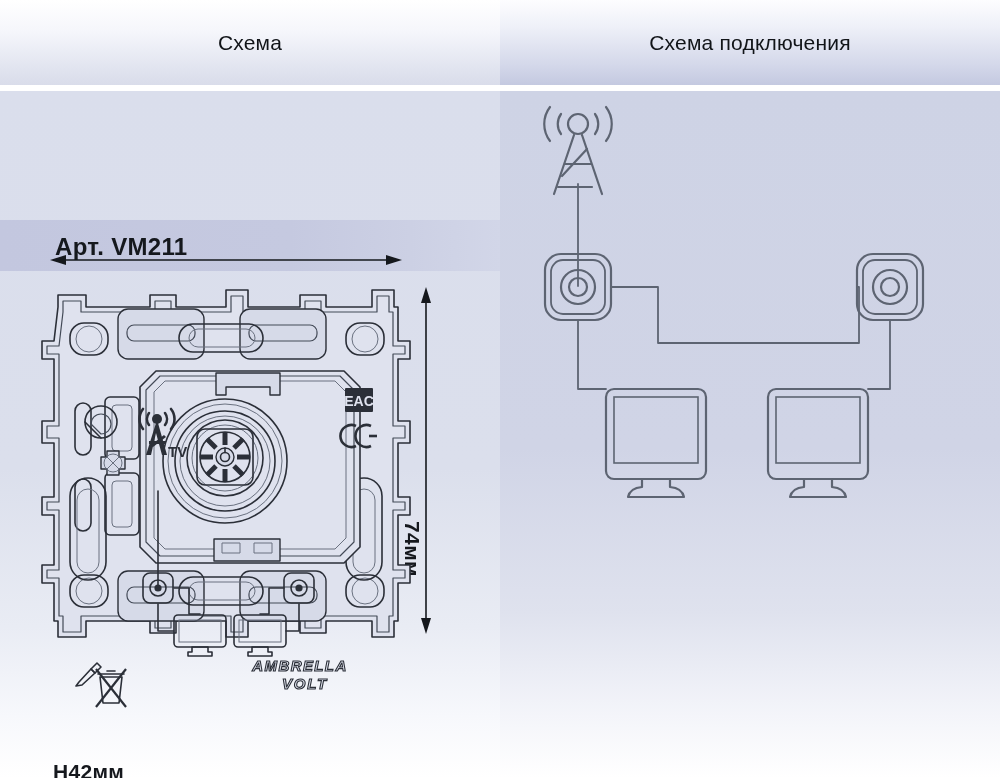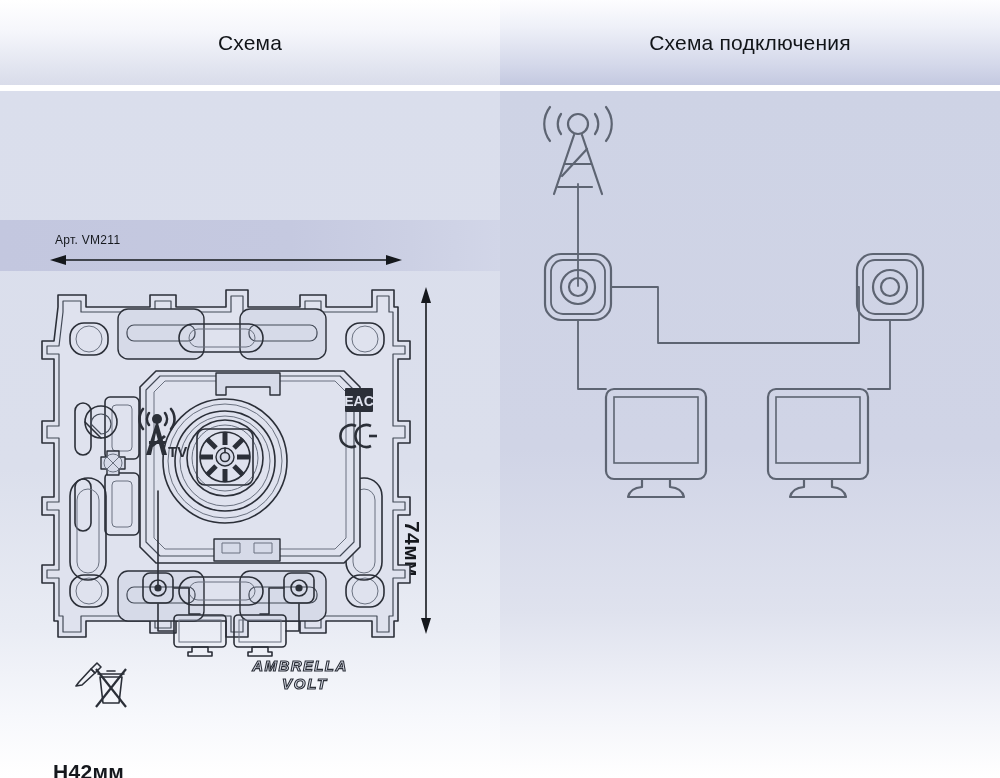--- a/index.html
+++ b/index.html
@@ -30,21 +30,21 @@
   .panel-right{left:500px;width:500px;
     background:linear-gradient(180deg,#ced3e5 0%,#d0d4e6 52%,#dfe2ee 76%,#f4f5fa 91%,#ffffff 100%);}
 
   
   .art-band{
     position:absolute;left:0;top:129px;width:500px;height:51px;
     background:linear-gradient(90deg,#c3c7df 0%,#c5c9e0 58%,#ccd0e4 82%,#d2d6e8 100%);
   }
   .art-label{
     position:absolute;left:55px;top:142px;
-    font-size:12px;font-weight:400;color:#15181d;letter-spacing:.3px;
+    font-size:24px;font-weight:700;color:#15181d;letter-spacing:.3px;
   }
 
   .dim-top{
     position:absolute;left:0;top:226px;width:450px;text-align:center;
     font-size:21px;font-weight:700;color:#15181d;letter-spacing:.4px;
   }
   .dim-right{
     position:absolute;left:424px;top:430px;
     font-size:21px;font-weight:700;color:#15181d;letter-spacing:.4px;
     transform:rotate(90deg);transform-origin:left top;white-space:nowrap;

